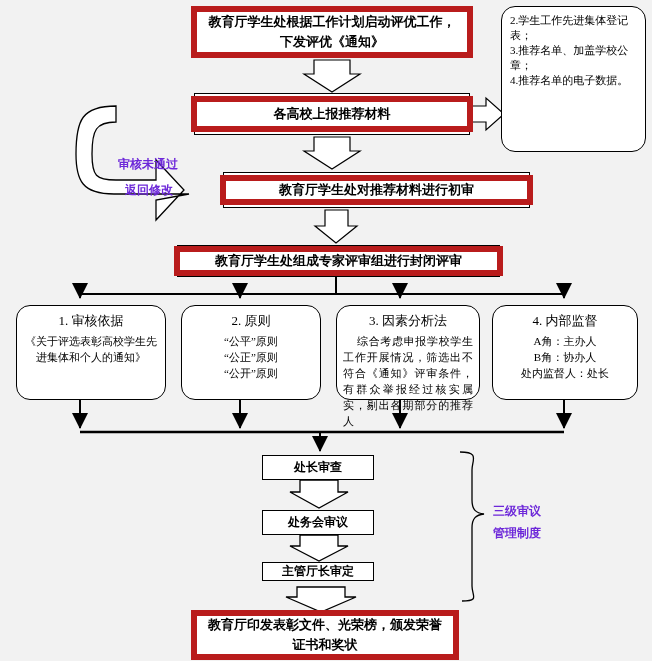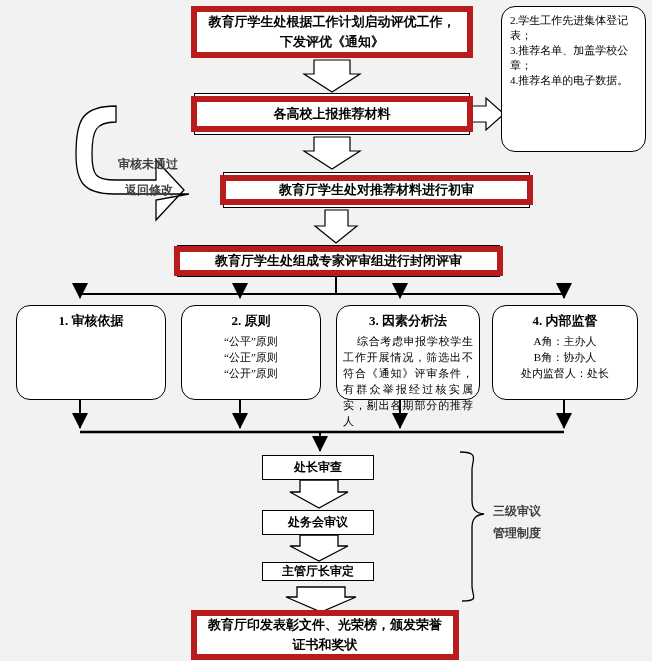--- a/index.html
+++ b/index.html
@@ -12,36 +12,36 @@
   }
   #canvas{position:absolute;left:0;top:0;width:652px;height:661px;}
   .node{position:absolute;box-sizing:border-box;background:#ffffff;
         display:flex;flex-direction:column;align-items:center;justify-content:center;
         text-align:center;color:#000;}
   
   .dbl{border:1px solid #000;padding:2px;}
   .dbl > .inner{border:6px solid #b91c1c;width:100%;height:100%;
       display:flex;flex-direction:column;align-items:center;justify-content:center;}
   .single{border:1.5px solid #000;}
-  .lbl{position:absolute;font-weight:bold;color:#404040;white-space:nowrap;}
+  .lbl{position:absolute;font-weight:bold;color:#6d28d9;white-space:nowrap;}
 
   
   #n-start{left:194px;top:6px;width:276px;height:52px;font-size:13px;font-weight:bold;line-height:20px;}
   #n-submit{left:194px;top:93px;width:276px;height:42px;font-size:13px;font-weight:bold;}
   #n-first{left:223px;top:172px;width:307px;height:36px;font-size:13px;font-weight:bold;}
   #n-expert{left:177px;top:245px;width:323px;height:32px;font-size:13px;font-weight:bold;}
 
   #n-mat{left:501px;top:6px;width:145px;height:146px;border-radius:14px;border:1.2px solid #000;
          background:#fff;box-sizing:border-box;padding:6px 8px;position:absolute;color:#000;}
   #n-mat .mat-title{font-size:11px;font-weight:bold;text-align:center;margin-bottom:2px;letter-spacing:1px;}
   #n-mat .mat-line{font-size:11px;line-height:15px;text-align:left;}
 
   .crit{position:absolute;box-sizing:border-box;background:#fff;border:1.2px solid #000;border-radius:14px;
         padding:6px 6px;color:#000;}
-  .crit .ctitle{font-size:13px;font-weight:bold;text-align:center;margin-bottom:3px;}
+  .crit .ctitle{font-size:13px;font-weight:normal;text-align:center;margin-bottom:3px;}
   .crit .cbody{font-size:11px;line-height:16px;text-align:center;}
   .crit .cbody.just{text-align:justify;text-align-last:left;text-indent:14px;}
   #c1{left:16px;top:305px;width:150px;height:95px;}
   #c2{left:181px;top:305px;width:140px;height:95px;}
   #c3{left:336px;top:305px;width:144px;height:95px;}
   #c4{left:492px;top:305px;width:146px;height:95px;}
 
   #n-cz{left:262px;top:455px;width:112px;height:25px;font-size:12px;font-weight:bold;}
   #n-cw{left:262px;top:510px;width:112px;height:25px;font-size:12px;font-weight:bold;}
   #n-tz{left:262px;top:562px;width:112px;height:19px;font-size:12px;font-weight:bold;}
@@ -161,20 +161,21 @@
 </div>
 
 <div id="n-mat">
   <div class="mat-line">2.学生工作先进集体登记表；</div>
   <div class="mat-line">3.推荐名单、加盖学校公章；</div>
   <div class="mat-line">4.推荐名单的电子数据。</div>
 </div>
 
 <div class="crit" id="c1">
   <div class="ctitle">1. 审核依据</div>
+  <div class="cbody">《关于评选表彰高校学生先进集体和个人的通知》</div>
 </div>
 
 <div class="crit" id="c2">
   <div class="ctitle">2. 原则</div>
   <div class="cbody">“公平”原则</div>
   <div class="cbody">“公正”原则</div>
   <div class="cbody">“公开”原则</div>
 </div>
 
 <div class="crit" id="c3">

